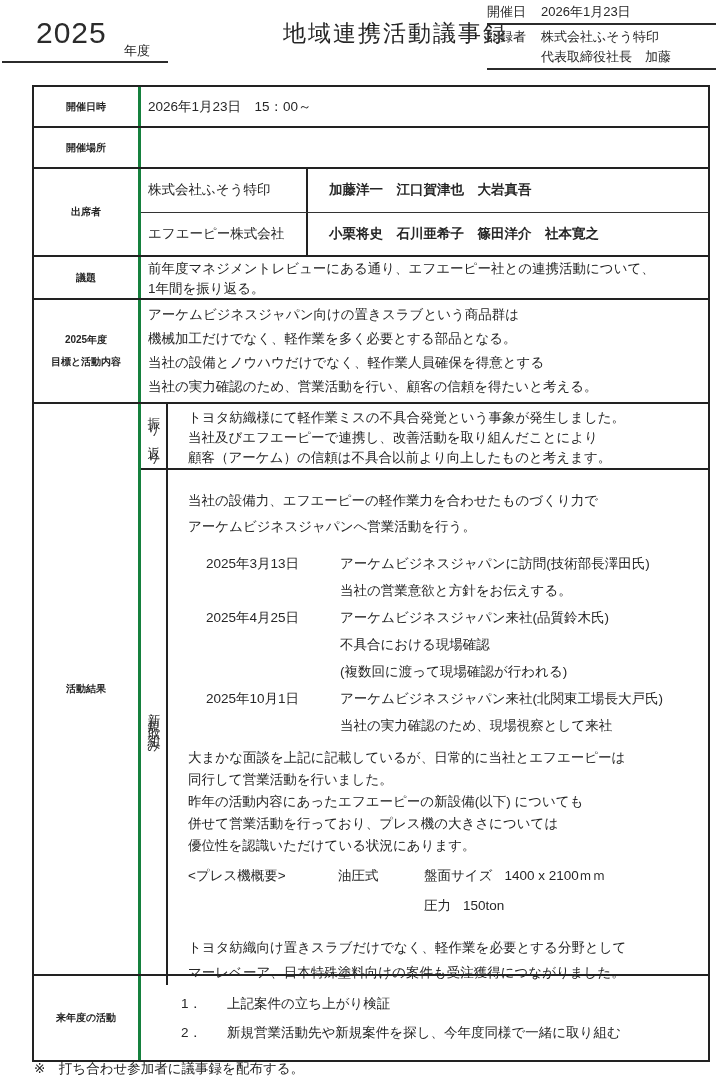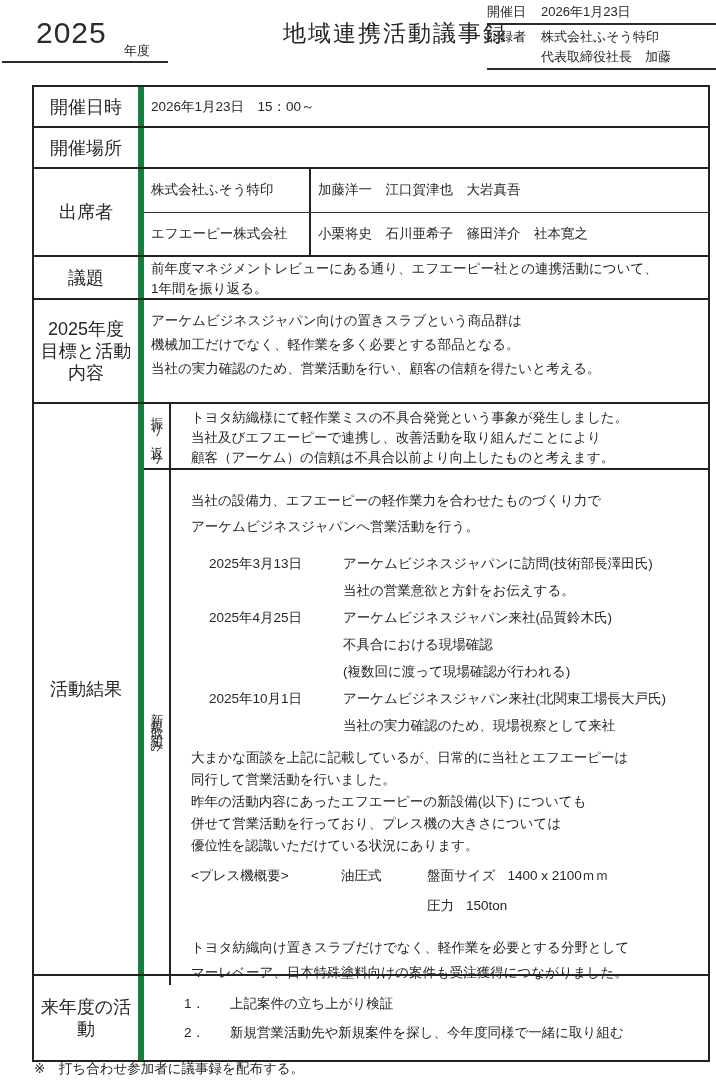--- a/index.html
+++ b/index.html
@@ -31,42 +31,42 @@
 
   
   .doc-table {
     position:absolute; left:32px; top:85px; width:678px;
     border:2px solid #222; box-sizing:border-box;
     font-size:13.5px; background:#fff;
   }
   .t-row { display:flex; border-bottom:2px solid #222; }
   .t-row:last-child { border-bottom:none; }
   .t-label {
-    width:104px; flex:none; border-right:6px solid #15803d;
+    width:104px; flex:none; border-right:3px solid #15803d;
     display:flex; flex-direction:column; align-items:center; justify-content:center;
-    text-align:center; font-size:18px; line-height:22px;
+    text-align:center; font-size:10px; line-height:22px;font-weight:bold;
   }
   .t-value { flex:1; display:flex; align-items:center; padding-left:7px; }
   .t-content { flex:1; padding:2px 6px 0 7px; line-height:20px; }
 
   .row-datetime { height:39px; }
   .row-place { height:39px; }
   .row-attendees { height:86px; }
   .row-agenda { height:41px; }
   .row-goals { height:102px; }
   .row-results { height:570px; }
   .row-next { height:84px; }
 
   .att-rows { flex:1; display:flex; flex-direction:column; }
   .att-row { flex:1; display:flex; border-bottom:1px solid #333; }
   .att-row:last-child { border-bottom:none; }
   .att-company { width:158px; flex:none; border-right:2px solid #222; display:flex; align-items:center; padding-left:7px; }
-  .att-names { flex:1; display:flex; align-items:center; padding-left:7px; }
-
-  .goals-content { line-height:24px; padding-top:9px; }
+  .att-names { flex:1; display:flex; align-items:center; padding-left:21px;font-weight:bold; }
+
+  .goals-content { line-height:24px; padding-top:3px; }
 
   .res-wrap { flex:1; display:flex; flex-direction:column; }
   .res-sub { display:flex; }
   .res-review { height:86px; border-bottom:2px solid #222; }
   .res-init { flex:1; }
   .res-vlabel {
     width:25px; flex:none; border-right:2px solid #222;
     display:flex; align-items:center; justify-content:center;
   }
   .vtext { writing-mode:vertical-rl; text-orientation:upright; letter-spacing:7px; font-size:13px; }
@@ -155,20 +155,21 @@
     </div>
 
     <div class="t-row row-goals">
       <div class="t-label">
         <div>2025年度</div>
         <div>目標と活動内容</div>
       </div>
       <div class="t-content goals-content">
         <div>アーケムビジネスジャパン向けの置きスラブという商品群は</div>
         <div>機械加工だけでなく、軽作業を多く必要とする部品となる。</div>
+        <div>当社の設備とノウハウだけでなく、軽作業人員確保を得意とする</div>
         <div>当社の実力確認のため、営業活動を行い、顧客の信頼を得たいと考える。</div>
       </div>
     </div>
 
     <div class="t-row row-results">
       <div class="t-label">活動結果</div>
       <div class="res-wrap">
 
         <div class="res-sub res-review">
           <div class="res-vlabel">

